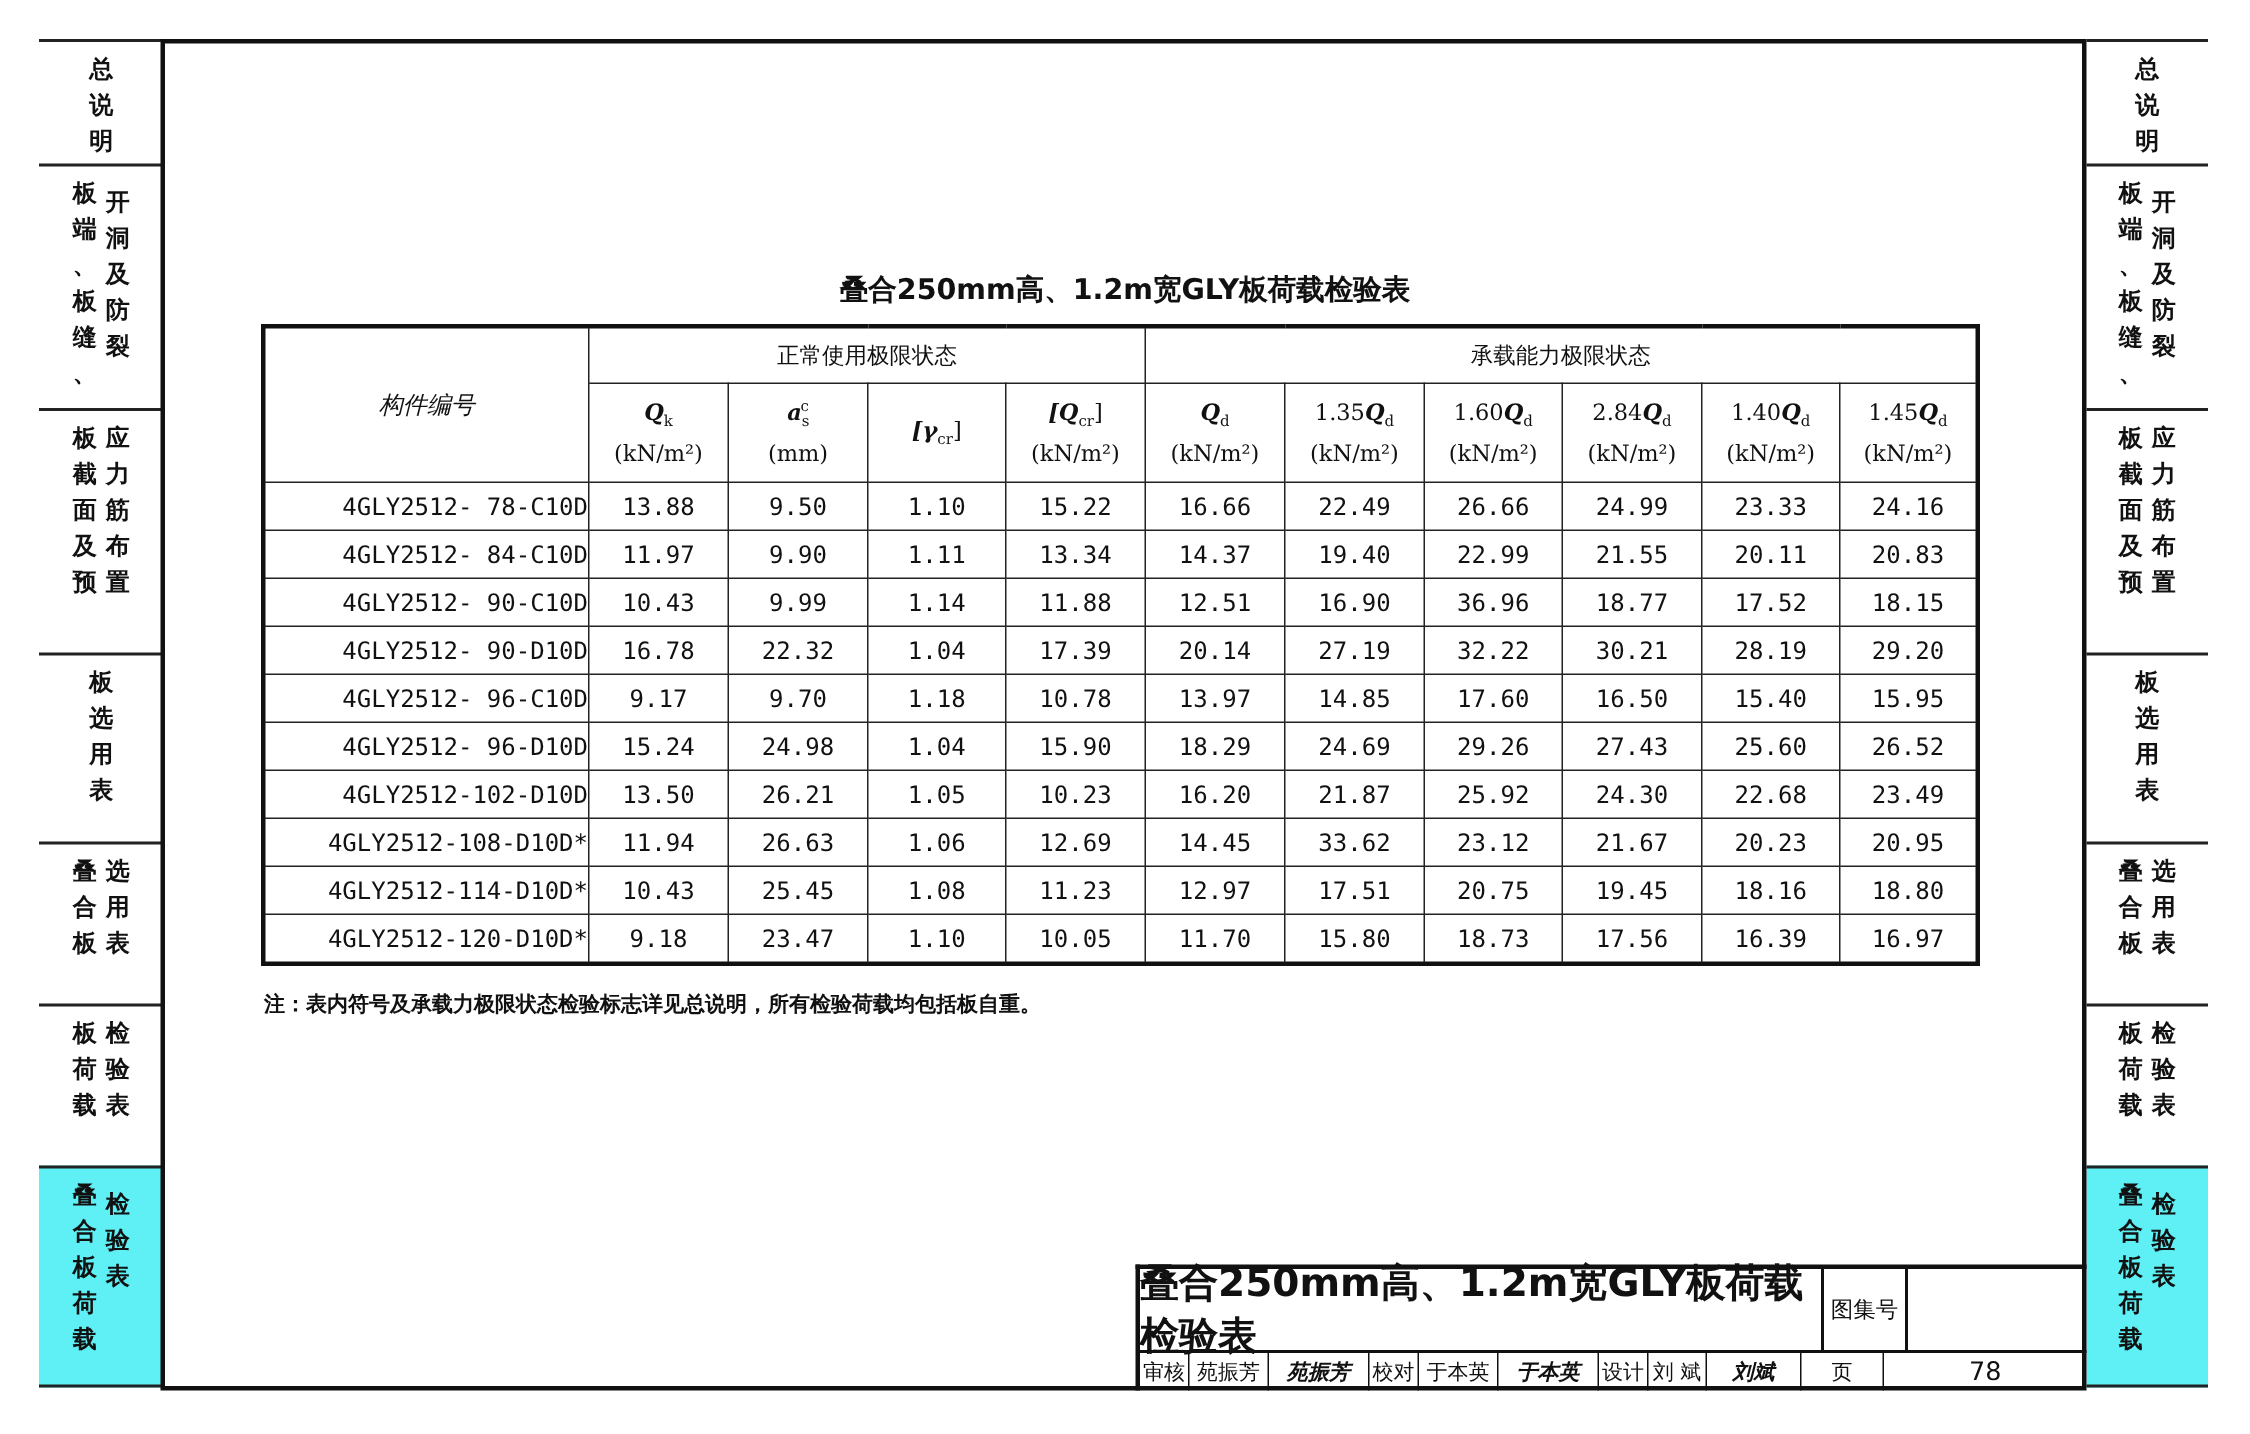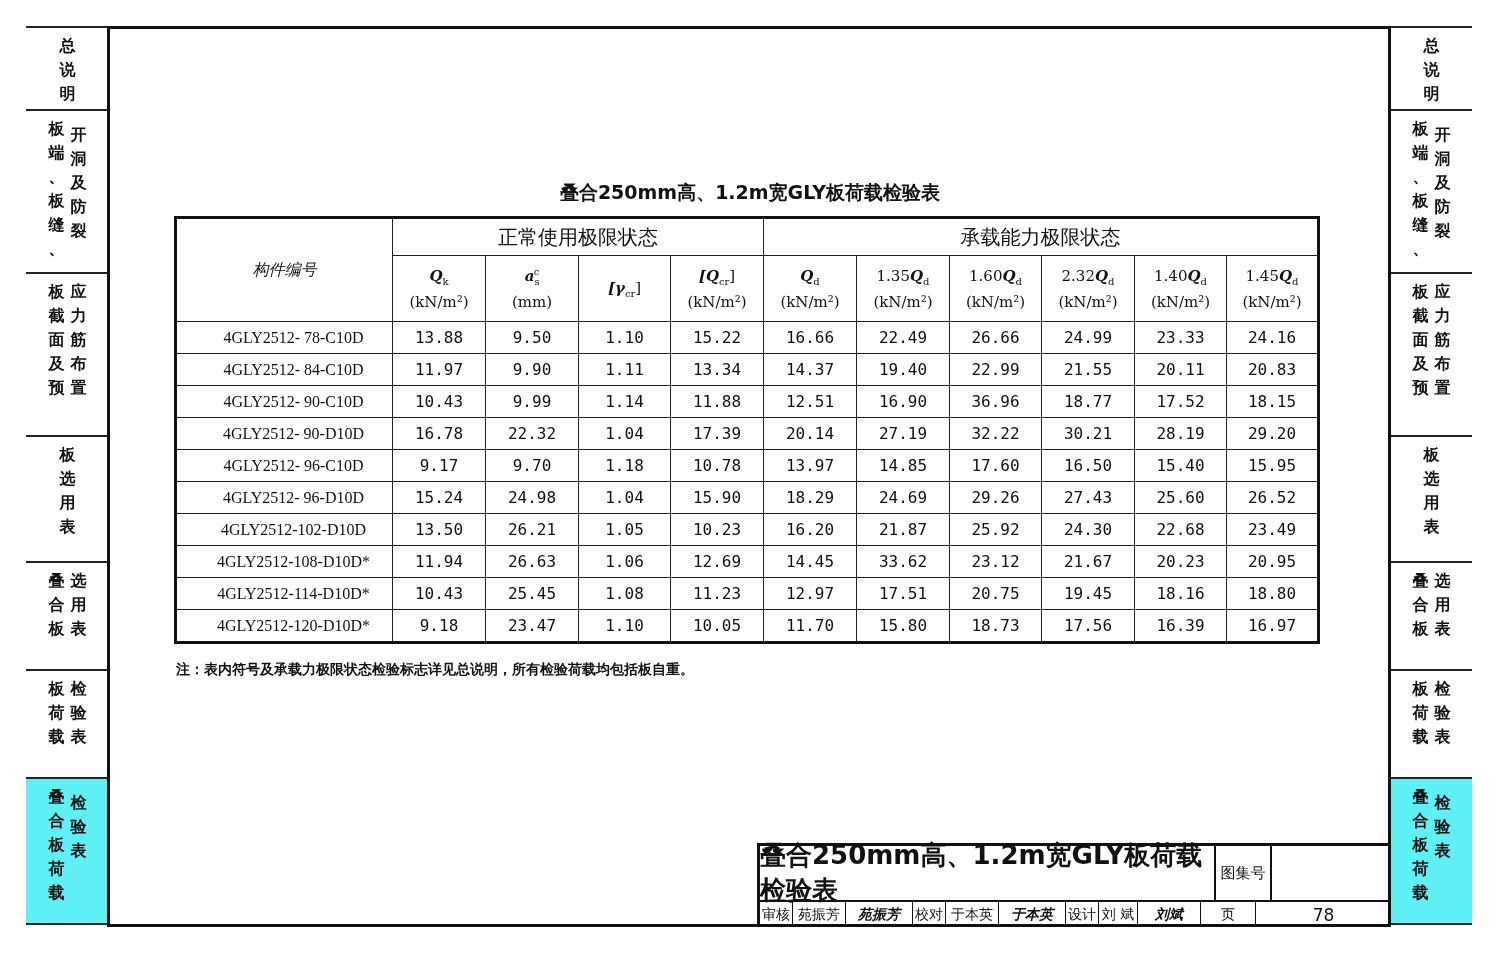--- a/index.html
+++ b/index.html
@@ -23,23 +23,23 @@
            box-sizing:border-box; border:3px solid #111; border-right:3px solid #111; }
 
   .doc-title { position:absolute; left:0; width:1534px; top:180px; text-align:center;
                font-weight:bold; font-size:19px; }
 
   table.main { position:absolute; left:174px; top:216px; border-collapse:collapse;
                border:3px solid #111; font-family:"DejaVu Sans Mono","Liberation Mono",monospace; }
   table.main td, table.main th { border:1.5px solid #222; text-align:center; padding:0;
                font-size:16px; font-weight:normal; }
   table.main th { font-family:"DejaVu Serif","Liberation Serif",serif; font-size:15px; }
-  table.main th.grp { font-family:"DejaVu Sans","Liberation Sans",sans-serif; font-size:20px; height:36px; }
+  table.main th.grp { font-family:"DejaVu Sans","Liberation Sans",sans-serif; font-size:15px; height:36px; }
   table.main th.id-h { font-family:"DejaVu Sans","Liberation Sans",sans-serif; font-size:16px;font-style:italic; }
-  table.main td.id { text-align:center; padding-left:18px;font-family:Liberation Serif, serif; }
+  table.main td.id { text-align:right; padding-left:18px; }
   table.main tr.data td { height:31px; }
   .sym { font-style:italic; font-weight:bold; }
   .unit { display:block; margin-top:6px; }
 
   .note { position:absolute; left:176px; top:661px; font-size:14px; font-weight:bold; }
 
   
   .tblock { position:absolute; left:757px; top:843px; width:634px; height:84px;
             border:3px solid #111; border-right:none; border-bottom:none; box-sizing:border-box; }
   .tb-row1 { position:absolute; left:0; top:0; height:54px; width:100%; border-bottom:2px solid #111; display:flex; }
@@ -257,21 +257,21 @@
       <th colspan="6" class="grp">承载能力极限状态</th>
     </tr>
     <tr id="col-headers" style="height:66px">
         <th><span class="sym">Q</span><sub style="font-size:10px">k</sub><span class="unit">(kN/m²)</span></th>
         <th><span class="sym">a</span><sub style="font-size:10px">s</sub><sup style="font-size:10px;margin-left:-6px">c</sup><span class="unit">(mm)</span></th>
         <th><span class="sym">[γ</span><sub style="font-size:10px">cr</sub><span>]</span></th>
         <th><span class="sym">[Q</span><sub style="font-size:10px">cr</sub><span>]</span><span class="unit">(kN/m²)</span></th>
         <th><span class="sym">Q</span><sub style="font-size:10px">d</sub><span class="unit">(kN/m²)</span></th>
         <th><span>1.35</span><span class="sym">Q</span><sub style="font-size:10px">d</sub><span class="unit">(kN/m²)</span></th>
         <th><span>1.60</span><span class="sym">Q</span><sub style="font-size:10px">d</sub><span class="unit">(kN/m²)</span></th>
-        <th><span>2.32</span><span class="sym">Q</span><sub style="font-size:10px">d</sub><span class="unit">(kN/m²)</span></th>
+        <th><span>2.84</span><span class="sym">Q</span><sub style="font-size:10px">d</sub><span class="unit">(kN/m²)</span></th>
         <th><span>1.40</span><span class="sym">Q</span><sub style="font-size:10px">d</sub><span class="unit">(kN/m²)</span></th>
         <th><span>1.45</span><span class="sym">Q</span><sub style="font-size:10px">d</sub><span class="unit">(kN/m²)</span></th>
       </tr>
   </thead>
   <tbody id="tbody">
       <tr class="data">
         <td class="id">4GLY2512- 78-C10D</td>
         <td>13.88</td>
         <td>9.50</td>
         <td>1.10</td>

